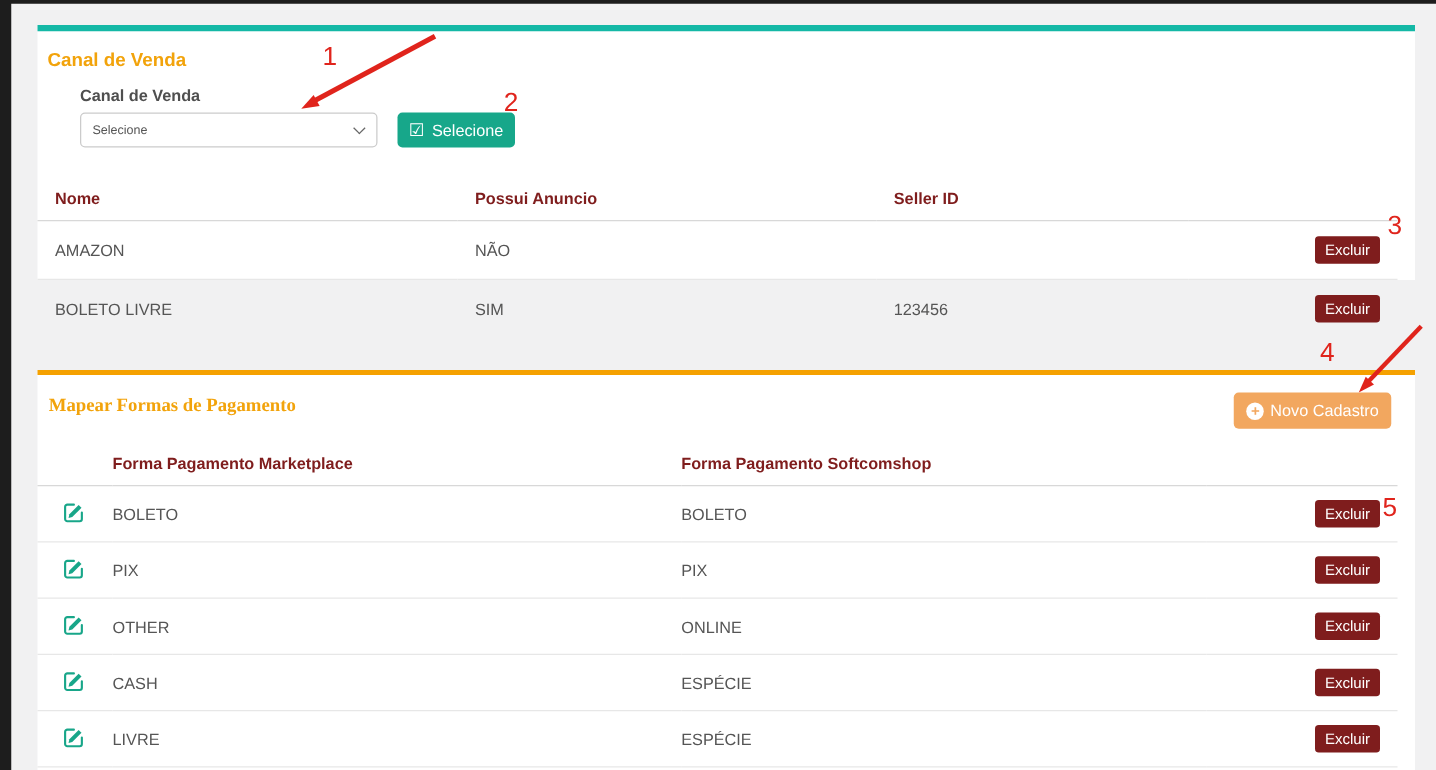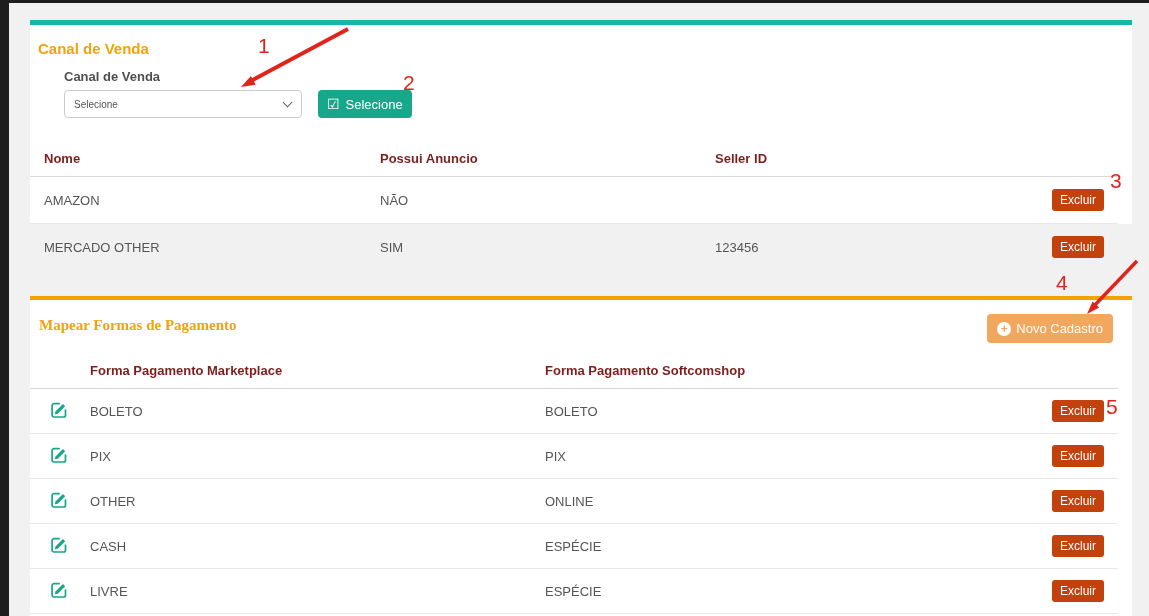--- a/index.html
+++ b/index.html
@@ -50,21 +50,21 @@
   table { border-collapse:collapse; font-size:13px; color:#555555; table-layout:fixed; }
   #sales-table   { width:1088px; margin-top:26px; }
   #payment-table { width:1088px; margin-top:22px; }
   th { text-align:left; font-weight:bold; color:#7f1d1d; font-size:13px;
        padding:7px 14px 10px 14px; border-bottom:1px solid #D8D8D8; overflow:hidden; white-space:nowrap; }
   td { padding:12px 14px; border-top:1px solid #E7E7E7; overflow:hidden; white-space:nowrap; }
   #payment-table td { padding:11px 14px; }
   #payment-table th.no-pad, #payment-table td.no-pad { padding-left:0; }
   .cell-actions { text-align:right; }
   .btn-excluir {
-    background:#c2410c; color:#FFFFFF; border:none; border-radius:3px;
+    background:#7f1d1d; color:#FFFFFF; border:none; border-radius:3px;
     font-size:12px; font-family:inherit; padding:4px 8px; cursor:pointer;
   }
   .cell-icon { padding:8px 0 8px 20px !important; }
   .edit-icon { display:inline-block; width:19px; height:19px; cursor:pointer; }
 
   
   .btn-novo {
     position:absolute; top:14px; right:19px; height:29px; padding:0 10px;
     background:#F2A75F; color:#FFFFFF; border:none; border-radius:4px;
     font-size:13px; font-family:inherit; display:inline-flex; align-items:center; gap:5px; cursor:pointer;
@@ -125,21 +125,21 @@
       </tr>
     </thead>
     <tbody id="sales-tbody">
         <tr>
           <td>AMAZON</td>
           <td>NÃO</td>
           <td></td>
           <td class="cell-actions"><button class="btn-excluir">Excluir</button></td>
         </tr>
         <tr>
-          <td>MERCADO OTHER</td>
+          <td>BOLETO LIVRE</td>
           <td>SIM</td>
           <td>123456</td>
           <td class="cell-actions"><button class="btn-excluir">Excluir</button></td>
         </tr>
       </tbody>
   </table>
 </div>
 
 <div class="card" id="card-payment">
   <div class="card-title">Mapear Formas de Pagamento</div>

